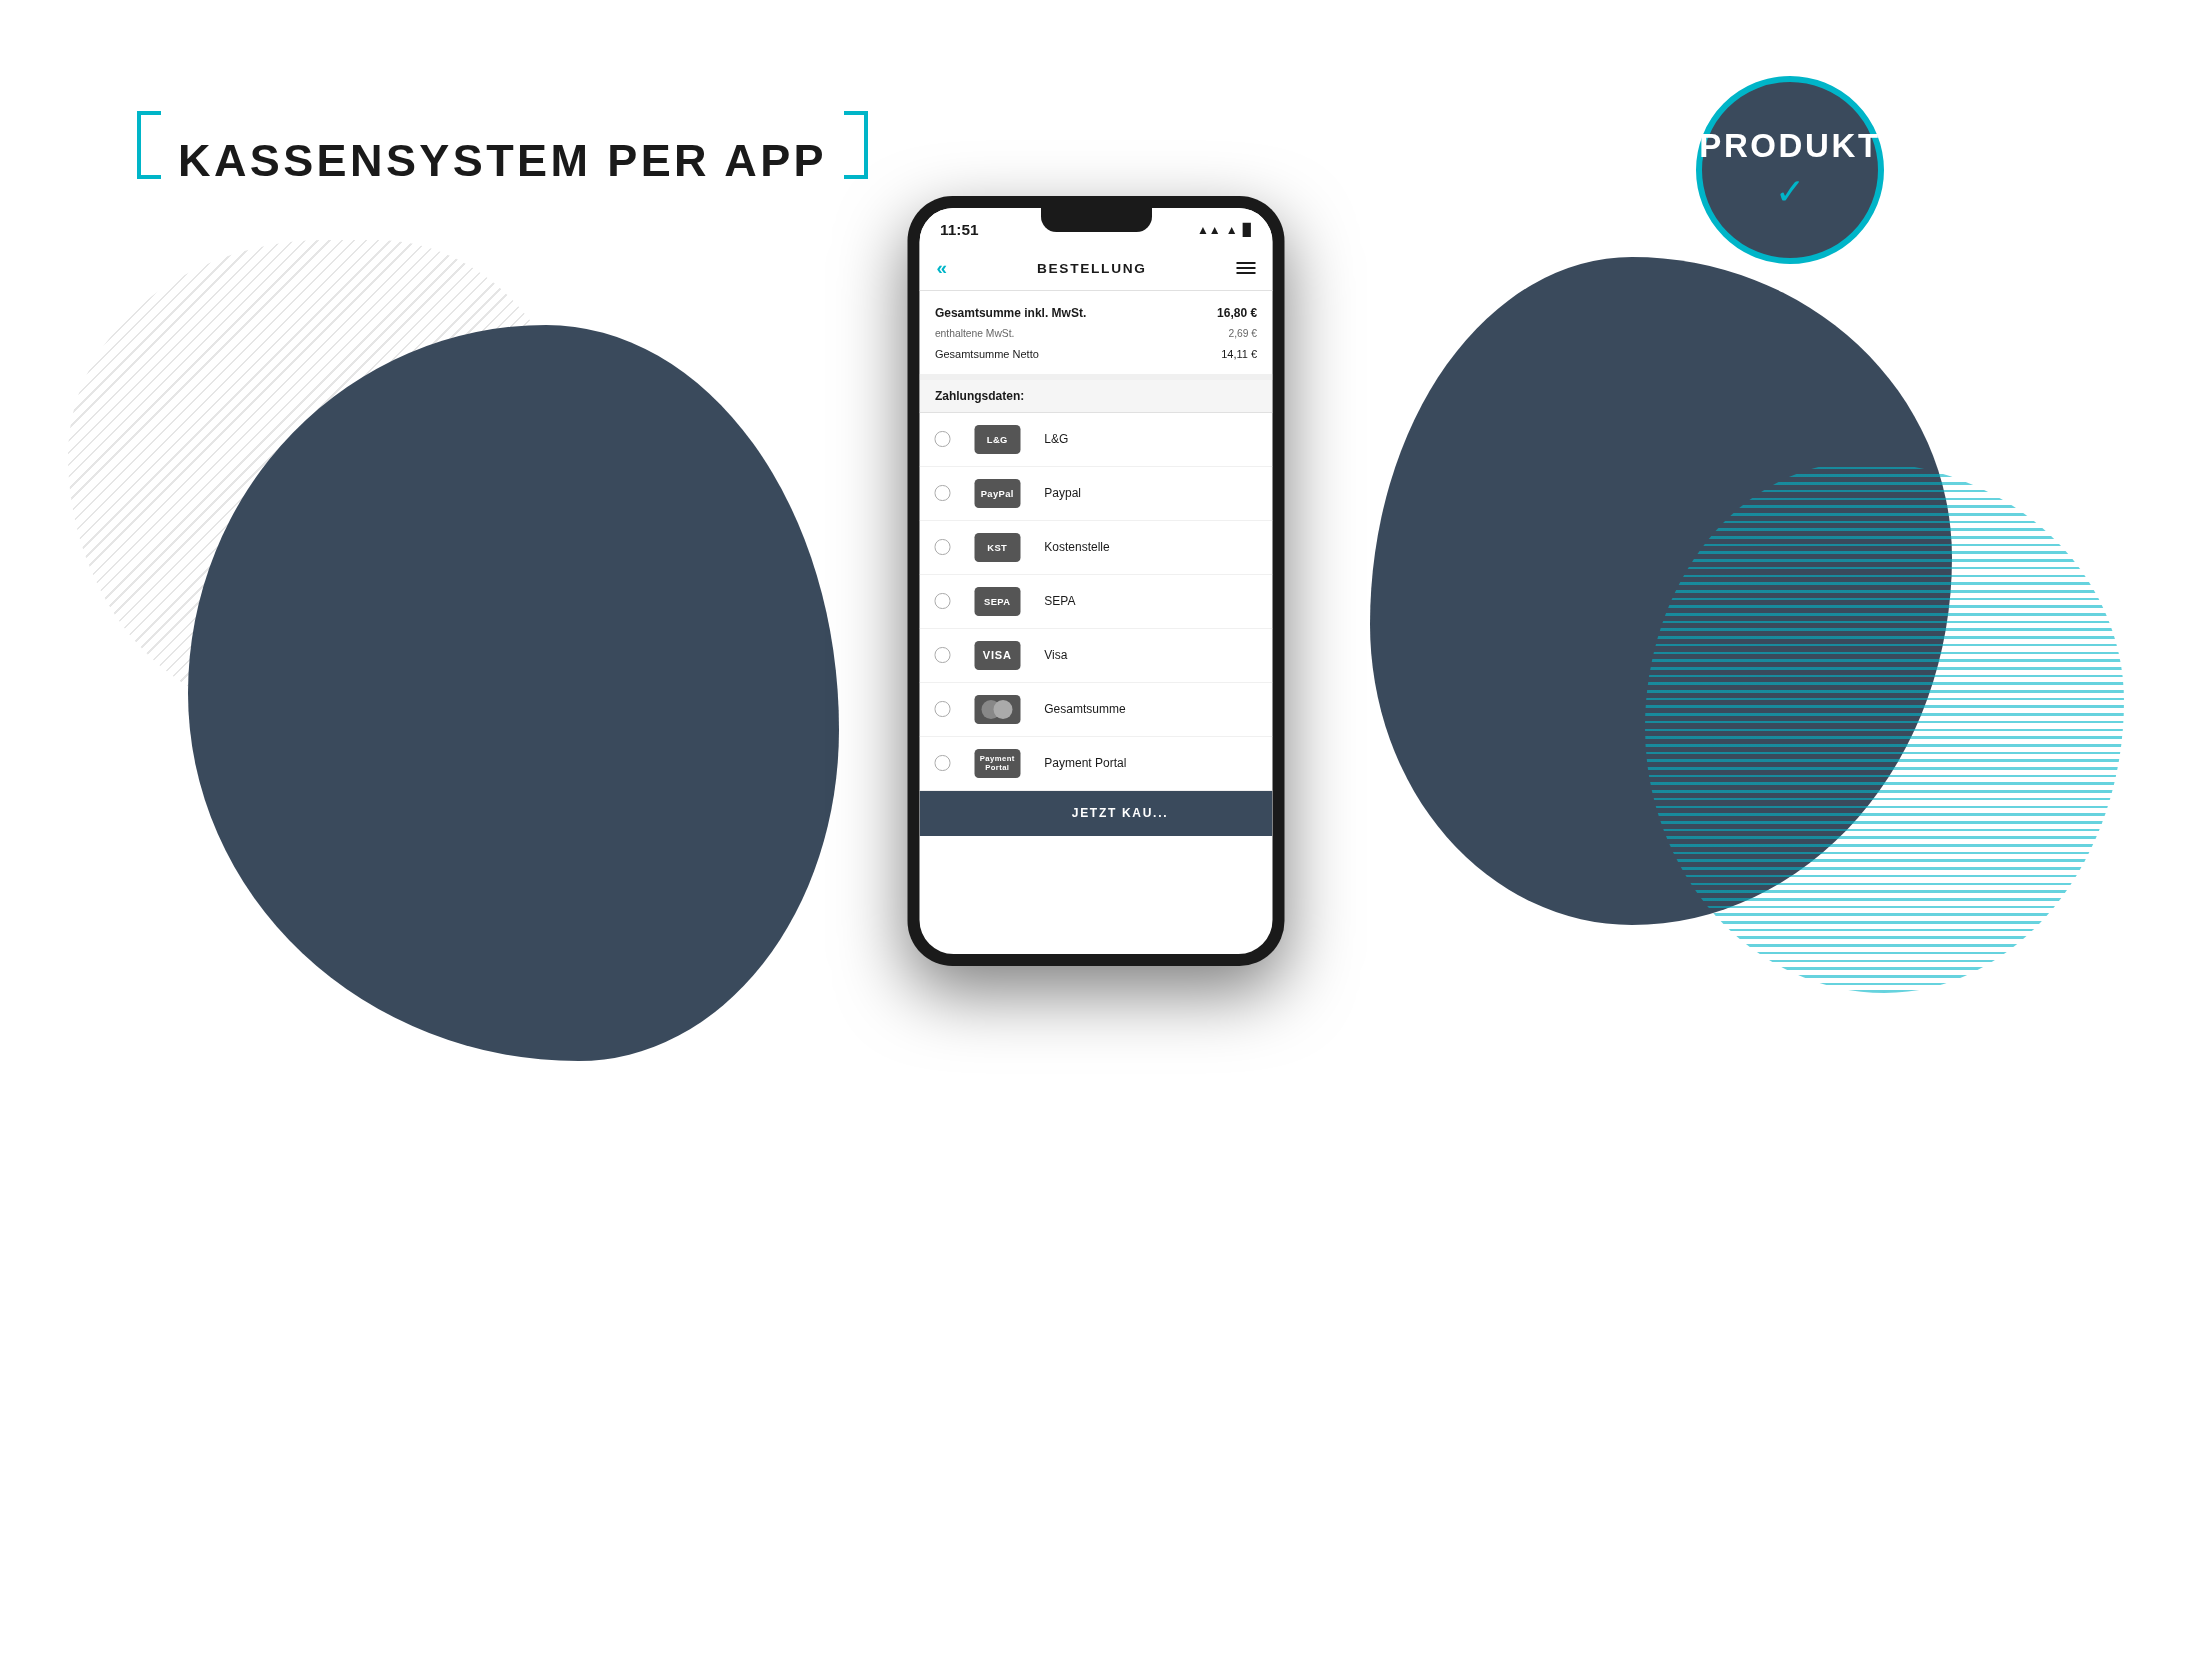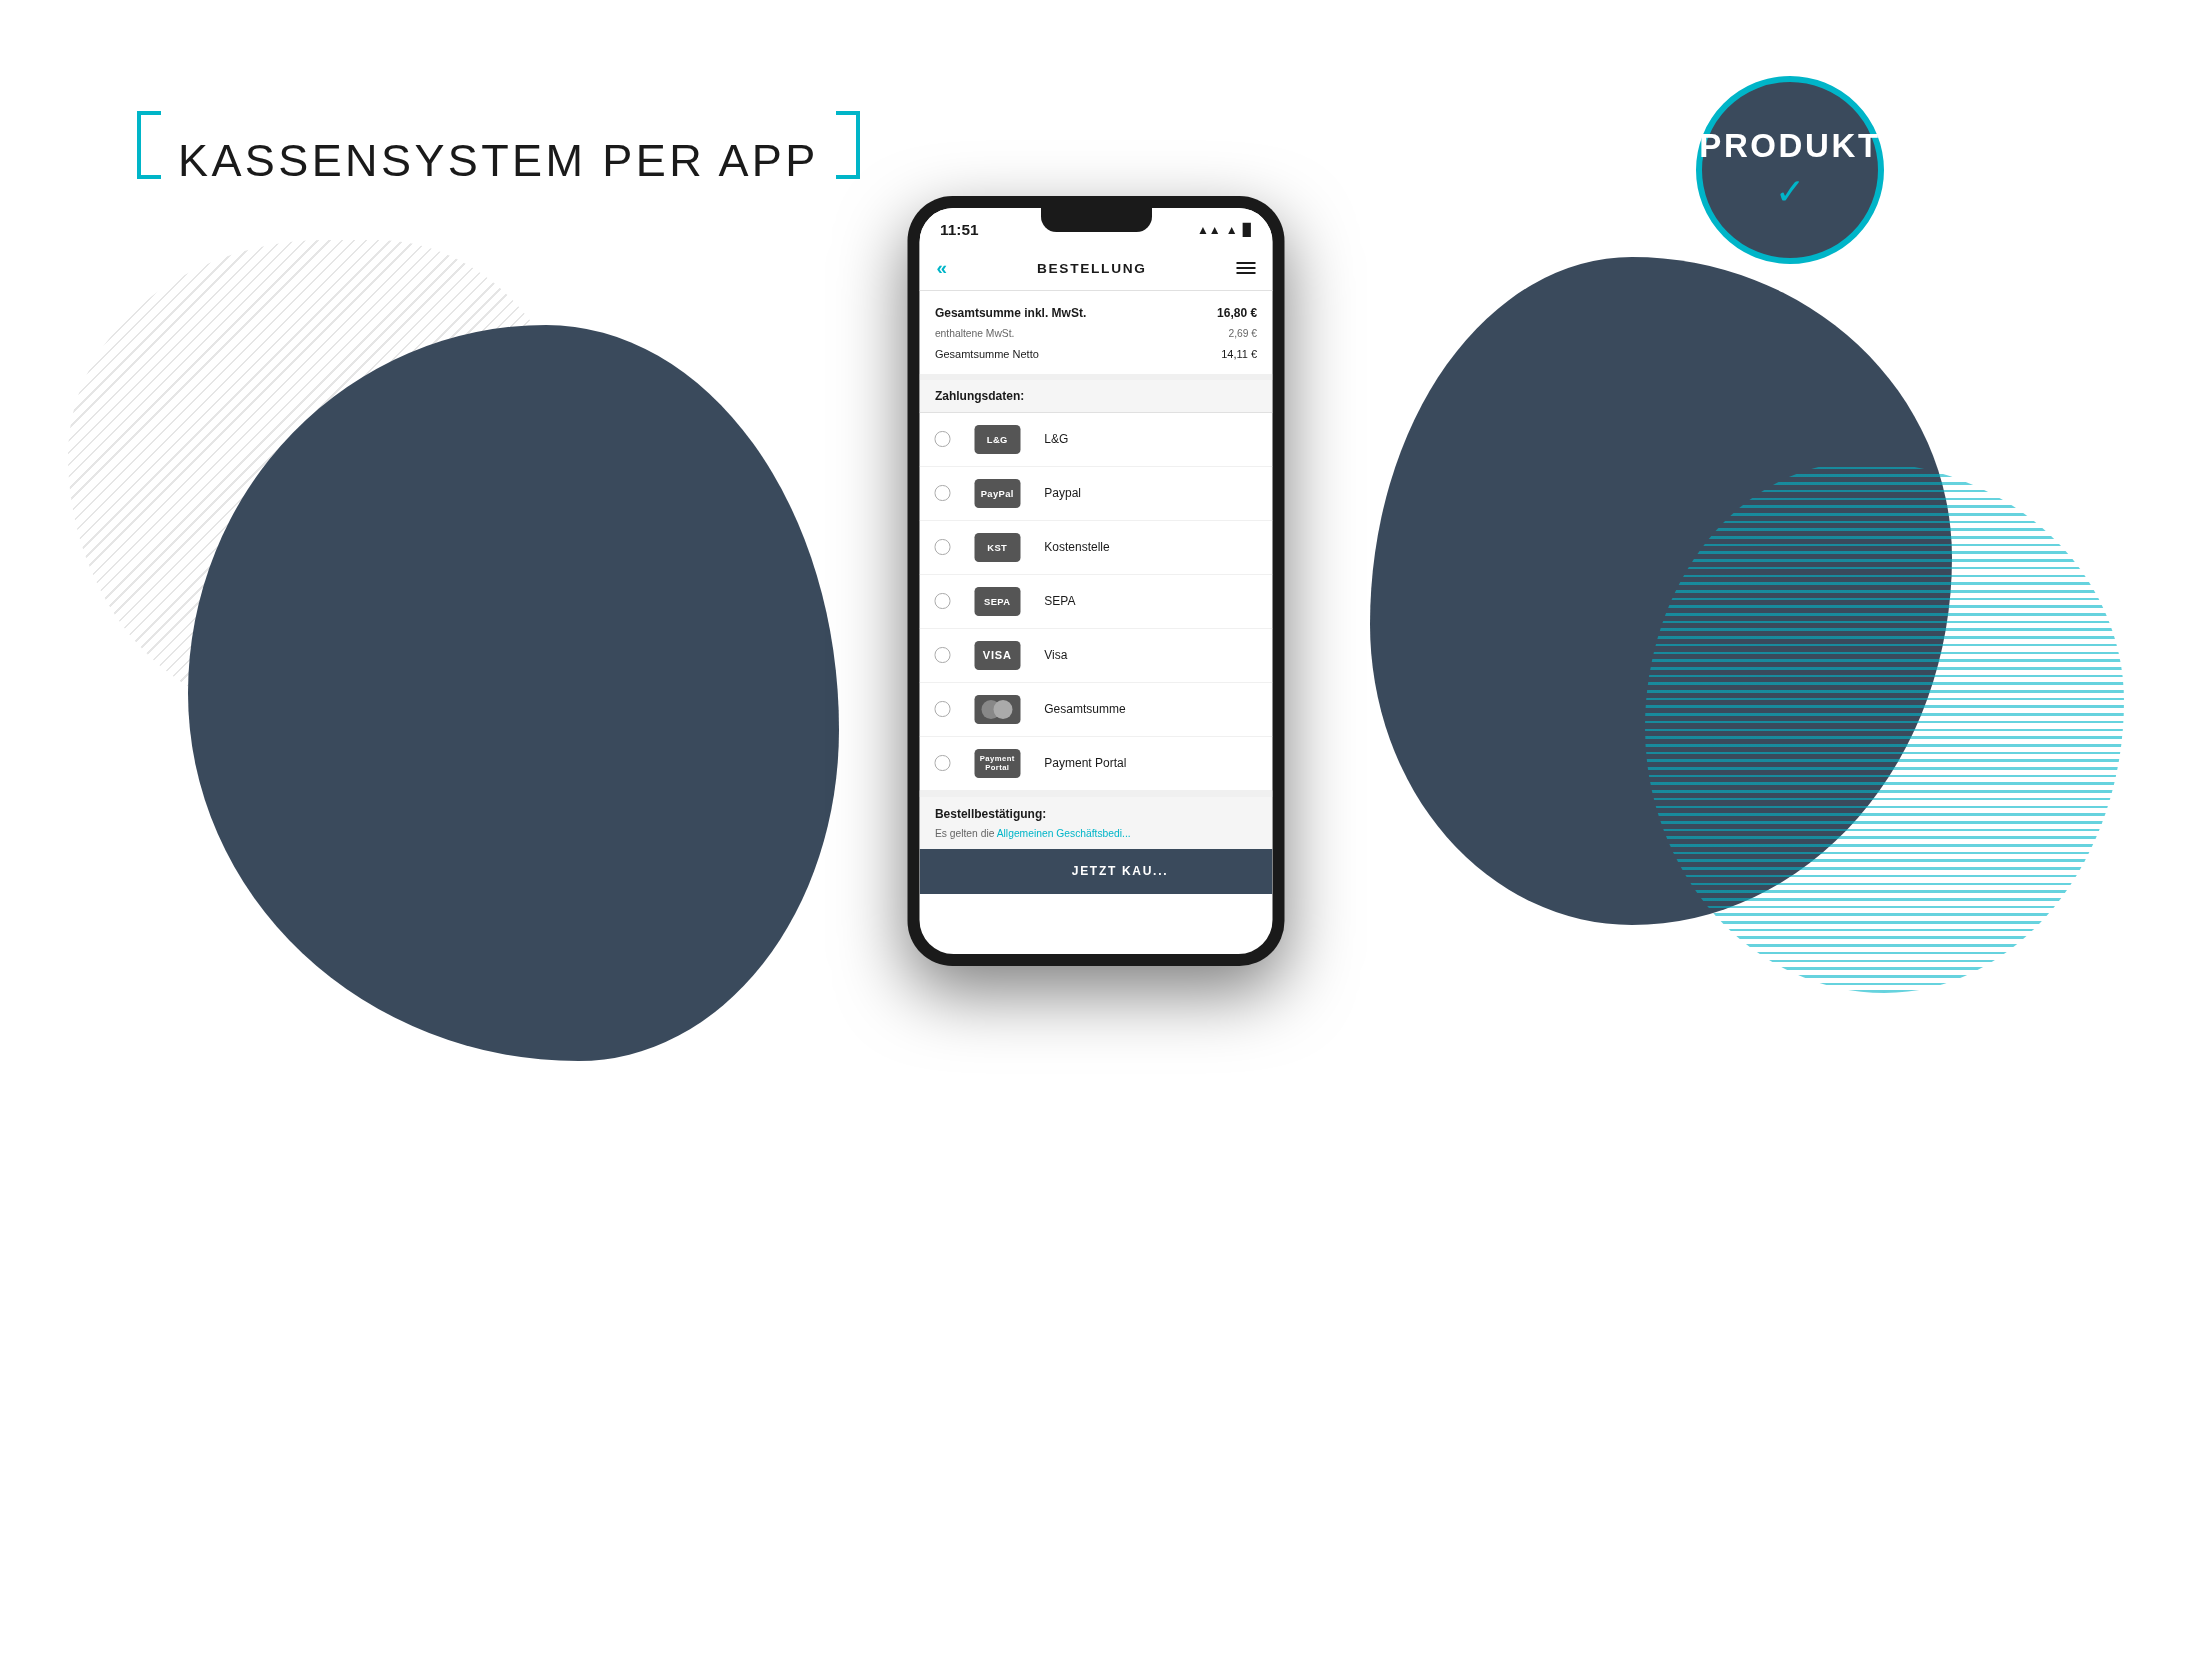--- a/index.html
+++ b/index.html
@@ -94,21 +94,21 @@
     }
     .bracket-left {
       border-right: none;
     }
     .bracket-right {
       border-left: none;
     }
 
     .title-text {
       font-size: 45px;
-      font-weight: 400;
+      font-weight: 700;
       color: #1a1a1a;
       letter-spacing: 3.4px;
       text-transform: uppercase;
       padding: 0 17px;
       margin-top: 32px;
     }
 
     
     .produkt-badge {
       position: absolute;
@@ -521,26 +521,20 @@
         </div>
 
         <div class="payment-option">
           <div class="radio-circle"></div>
           <div class="payment-icon-box">
             <span class="payment-icon-text" style="font-size:7.7px; text-align:center; line-height: 1.2;">Payment Portal</span>
           </div>
           <span class="payment-name">Payment Portal</span>
         </div>
 
-        <div class="confirm-section">
-          <div class="confirm-title">Bestellbestätigung:</div>
-          <div class="confirm-text">
-            <span>Es gelten die </span><span class="confirm-link">Allgemeinen Geschäftsbedi...</span>
-          </div>
-        </div>
 
         <div class="buy-button">
           <span class="buy-button-text">JETZT KAU...</span>
         </div>
 
       </div>
     </div>
   </div>
 </div>
 

